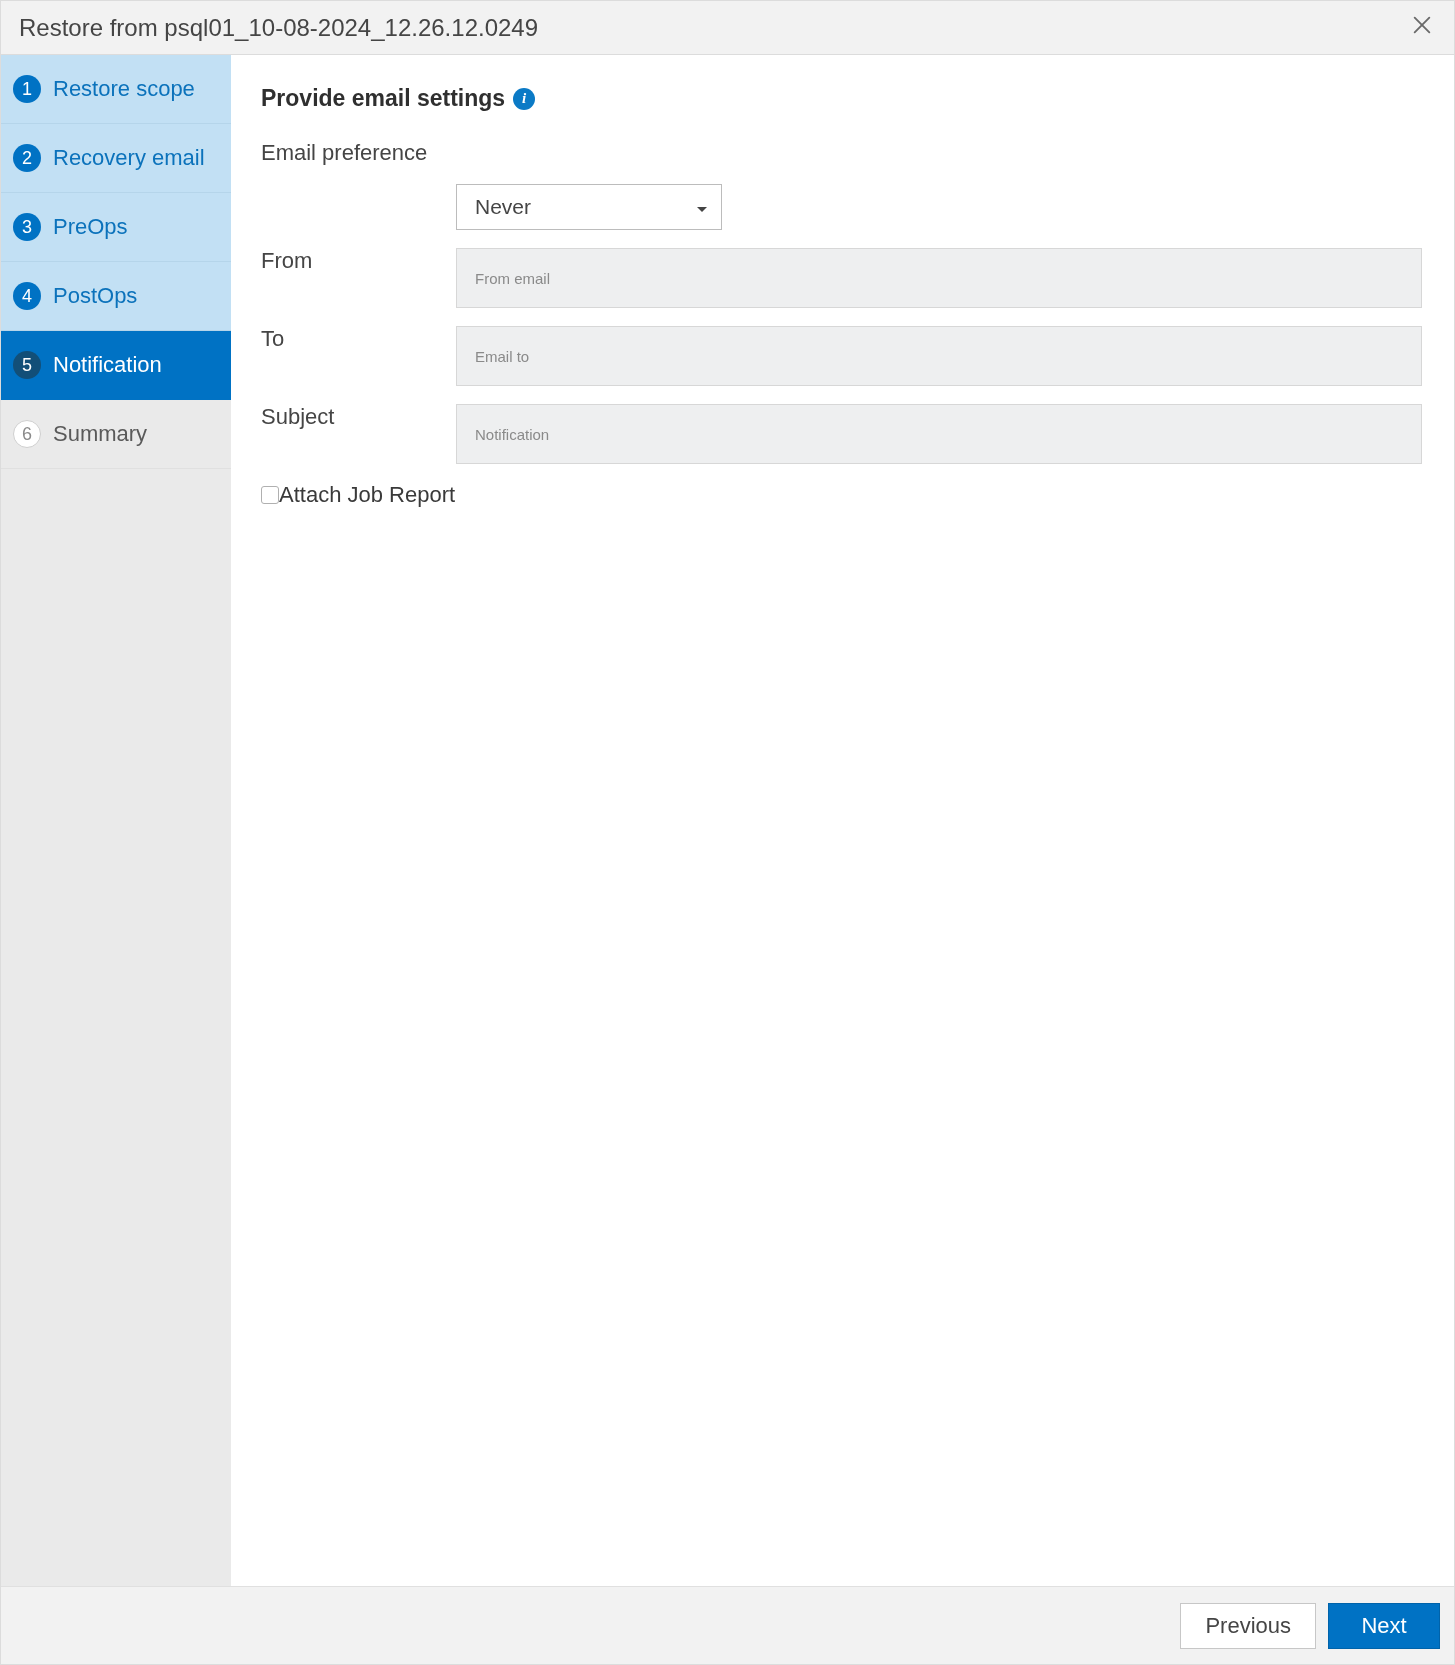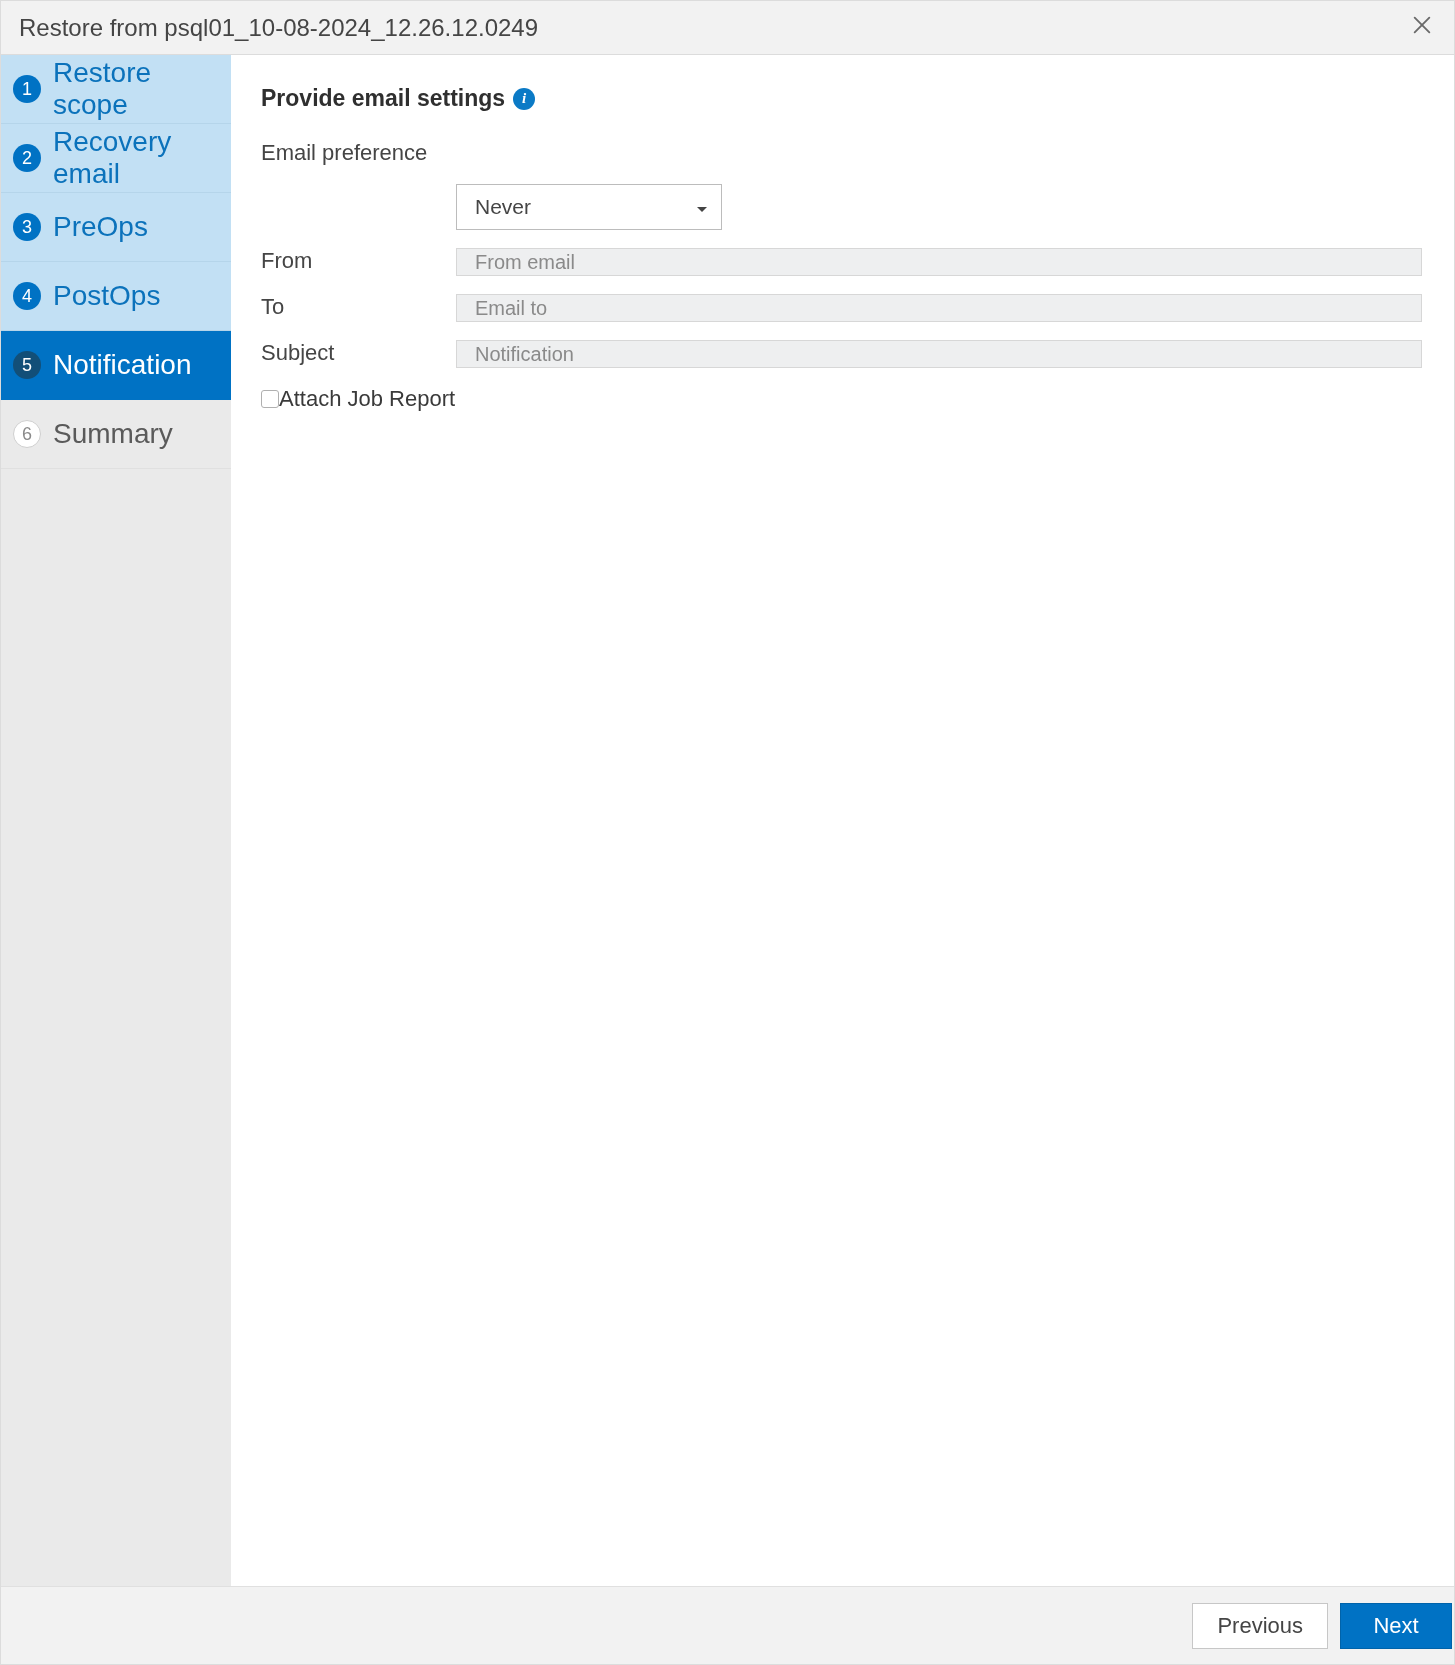--- a/index.html
+++ b/index.html
@@ -96,21 +96,21 @@
   }
   .step-item.active .step-num {
     background: #124f78;
     color: #fff;
   }
   .step-item.upcoming .step-num {
     background: #fff;
     color: #8a8a8a;
     border: 1px solid #cfcfcf;
   }
-  .step-label { font-size: 28px; }
+  .step-label { font-size: 22px; }
 
   
   .main {
     flex: 1;
     background: #fff;
     padding: 30px 32px 30px 30px;
     overflow: auto;
   }
   .section-heading {
     font-weight: 600;
@@ -168,25 +168,25 @@
     position: absolute;
     right: 14px;
     top: 50%;
     transform: translateY(-50%);
     pointer-events: none;
   }
   .select-caret svg { width: 12px; height: 8px; fill: #444; }
 
   .text-input {
     flex: 1;
-    height: 28px;
+    height: 60px;
     background: #eeeff0;
     border: 1px solid #d7d7d7;
     padding: 0 18px;
-    font-size: 20px;
+    font-size: 15px;
     color: #454545;
     font-family: inherit;
   }
   .text-input::placeholder { color: #8a8a8a; }
   .text-input:disabled { background: #eeeff0; color: #8a8a8a; }
 
   .checkbox-row {
     display: flex;
     align-items: center;
     gap: 0;
@@ -202,21 +202,21 @@
   .checkbox-label { color: #3a3a3a; font-size: 22px; }
 
   
   .footer {
     background: #f2f2f2;
     border-top: 1px solid #e0e0e0;
     height: 78px;
     display: flex;
     align-items: center;
     justify-content: flex-end;
-    padding: 0 2px;
+    padding: 0 14px;
     gap: 12px;
     flex-shrink: 0;
   }
   .btn {
     height: 46px;
     min-width: 112px;
     padding: 0 24px;
     font-size: 22px;
     font-family: inherit;
     cursor: pointer;

